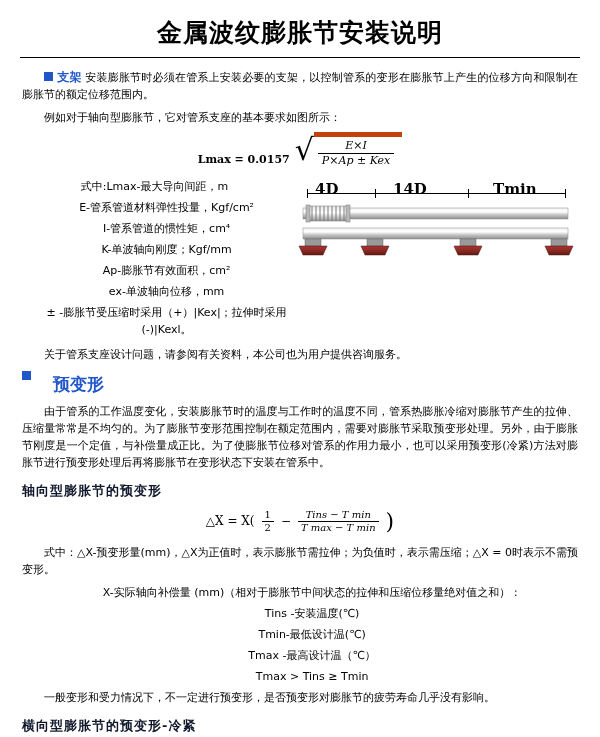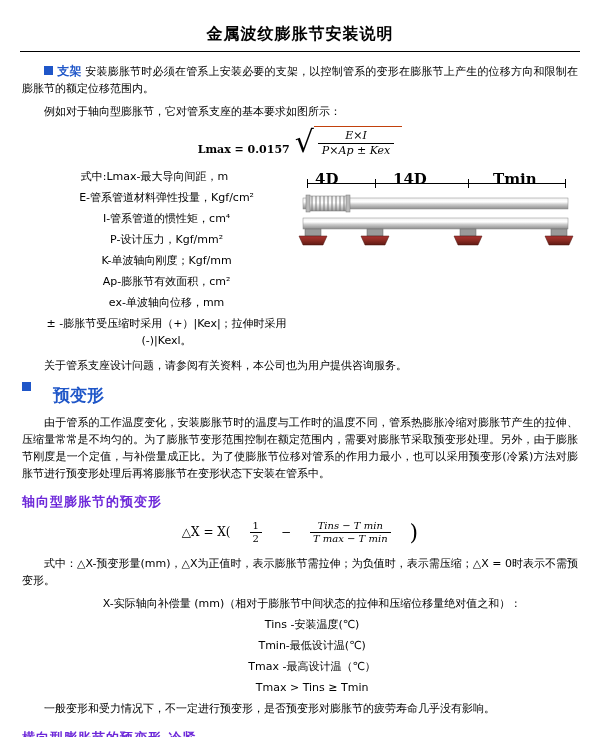--- a/index.html
+++ b/index.html
@@ -9,24 +9,24 @@
     font-family:"DejaVu Sans","Liberation Sans",sans-serif;
     color:#000;
     font-size:11px;
     line-height:1.55;
     overflow:hidden;
   }
   .page{position:relative;width:600px;height:737px;padding:0;box-sizing:border-box;}
 
   .title{
     text-align:center;
-    font-size:16px;
+    font-size:25px;
     font-weight:bold;
     letter-spacing:1px;
-    margin:22px 0 4px 0;
+    margin:14px 0 4px 0;
     font-family:"DejaVu Serif","Liberation Serif",serif;
   }
   .title-rule{
     width:560px;margin:0 auto 10px auto;border-bottom:1px solid #000;height:0;
   }
 
   .body{padding:0 22px;box-sizing:border-box;}
 
   p{margin:0 0 6px 0;text-align:justify;}
   .indent{text-indent:2em;}
@@ -44,21 +44,21 @@
   .sec-head .txt{display:inline;}
 
   .inline-head-para{margin:0 0 6px 0;text-indent:2em;}
   .blue-sq-inline{
     display:inline-block;width:9px;height:9px;background:#1f56c8;
     vertical-align:middle;margin-right:4px;position:relative;top:-1px;
   }
   .blue-bold{color:#1f56c8;font-weight:bold;font-size:12px;}
 
   .sub-head{
-    color:#6d28d9;
+    color:#0f172a;
     font-weight:bold;
     font-size:13px;
     margin:10px 0 6px 0;
     letter-spacing:1px;
   }
 
   
   .formula-box{
     display:flex;justify-content:center;align-items:center;margin:6px 0 10px 0;
   }
@@ -69,21 +69,21 @@
   }
   .formula .lhs{font-weight:bold;margin-right:5px;}
   .radical{
     display:inline-flex;align-items:stretch;
   }
   .radical .sign{
     font-size:30px;line-height:1;display:flex;align-items:center;
     font-family:"DejaVu Serif","Liberation Serif",serif;
   }
   .radical .under{
-    border-top:1px solid #c2410c;padding:2px 8px 0 4px;display:flex;flex-direction:column;align-items:center;
+    border-top:5px solid #c2410c;padding:2px 8px 0 4px;display:flex;flex-direction:column;align-items:center;
   }
   .frac{display:inline-flex;flex-direction:column;align-items:center;line-height:1.25;}
   .frac .num{padding:0 4px;font-style:italic;}
   .frac .den{padding:0 4px;border-top:1px solid #000;font-style:italic;}
 
   
   .defs{margin:6px 0 4px 0;text-align:center;}
   .defs div{margin:0 0 4px 0;}
   .defs .pad{padding-left:2.2em;}
 
@@ -99,21 +99,21 @@
   .fig-rule{position:absolute;top:15px;left:14px;width:258px;border-top:1px solid #000;}
   .fig-tick{position:absolute;top:11px;width:0;border-left:1px solid #000;height:9px;}
 
   .fig-svg{position:absolute;top:24px;left:0;}
 
   .text-col{overflow:hidden;}
 
   .eq-center{
     text-align:center;margin:8px 0 10px 0;font-family:"DejaVu Serif","Liberation Serif",serif;font-size:12px;
   }
-  .eq-inline{display:inline-flex;align-items:center;gap:19px;justify-content:center;}
+  .eq-inline{display:inline-flex;align-items:center;gap:7px;justify-content:center;}
   .frac-s{display:inline-flex;flex-direction:column;align-items:center;line-height:1.2;font-size:10px;vertical-align:middle;}
   .frac-s .n{padding:0 3px;}
   .frac-s .d{padding:0 3px;border-top:1px solid #000;}
   .big-paren{font-size:22px;font-weight:300;line-height:1;}
   .clear{clear:both;}
 </style>
 </head>
 <body>
 
 <div class="page">
@@ -212,21 +212,20 @@
           <rect x="258" y="37" width="16" height="7" fill="#9a9a9a" stroke="#666" stroke-width="0.5"></rect>
           <path d="M252 44 L280 44 L276 53 L256 53 Z" fill="url(#base)" stroke="#4a140f" stroke-width="0.5"></path>
         </g>
       </svg>
     </div>
 
     <div class="defs text-col">
       <div>式中:Lmax-最大导向间距，m</div>
       <div class="pad">E-管系管道材料弹性投量，Kgf/cm²</div>
       <div class="pad">I-管系管道的惯性矩，cm⁴</div>
-      <div class="pad">P-设计压力，Kgf/mm²</div>
       <div class="pad">K-单波轴向刚度；Kgf/mm</div>
       <div class="pad">Ap-膨胀节有效面积，cm²</div>
       <div class="pad">ex-单波轴向位移，mm</div>
       <div class="pad">± -膨胀节受压缩时采用（+）|Kex|；拉伸时采用(-)|Kexl。</div>
     </div>
     <div class="clear"></div>
 
     <p class="indent">关于管系支座设计问题，请参阅有关资料，本公司也为用户提供咨询服务。</p>
 
     <div class="sec-head">

